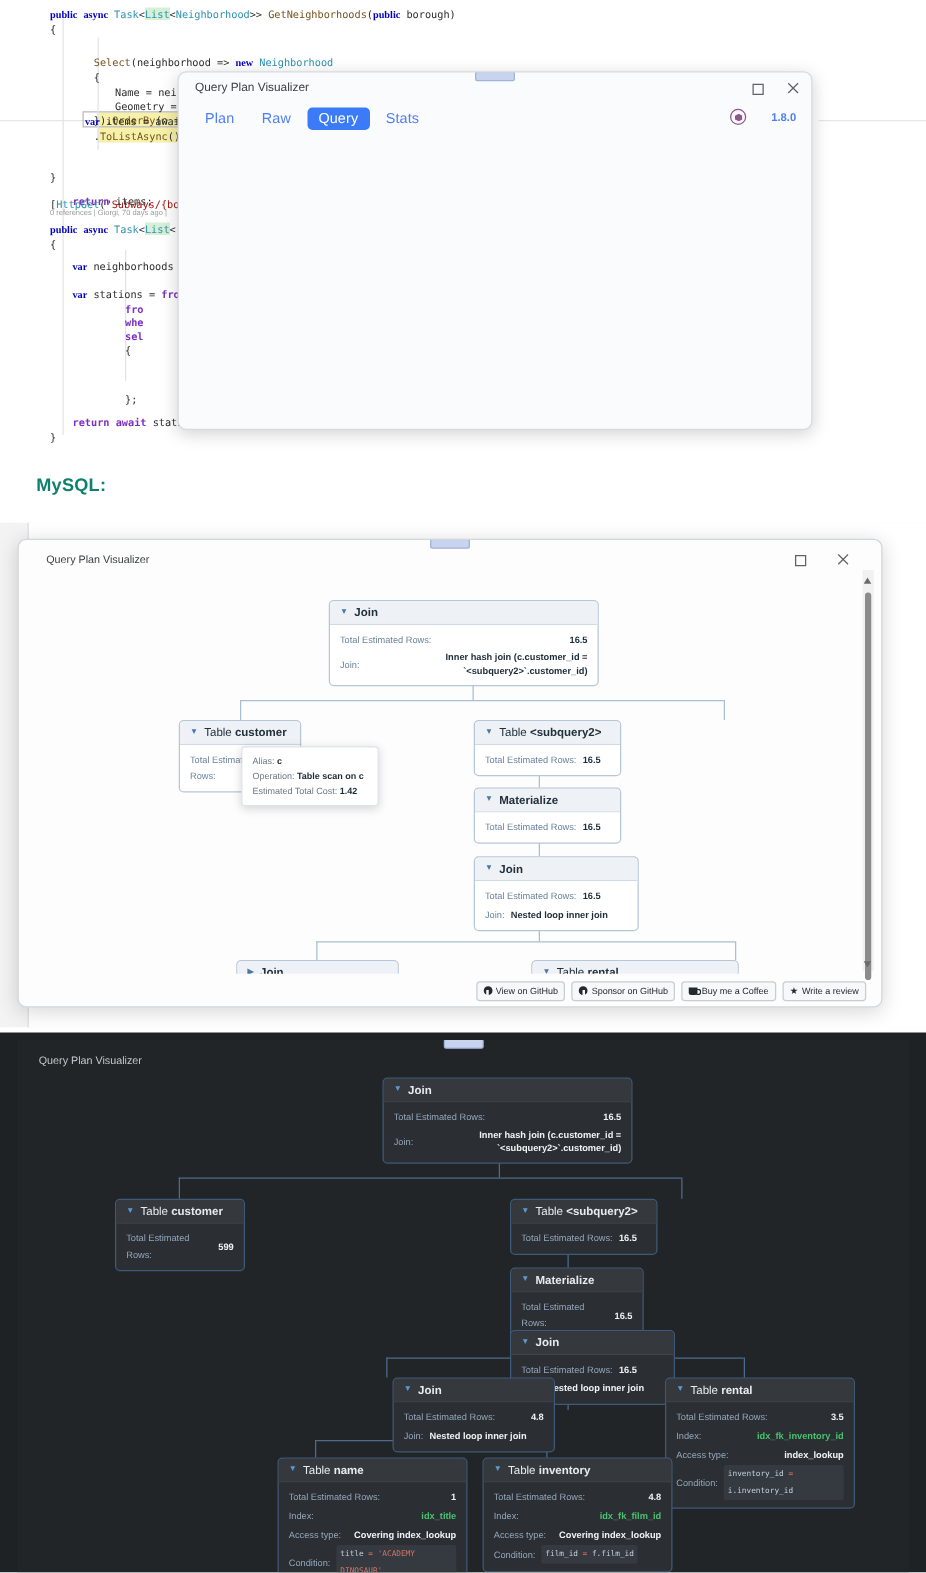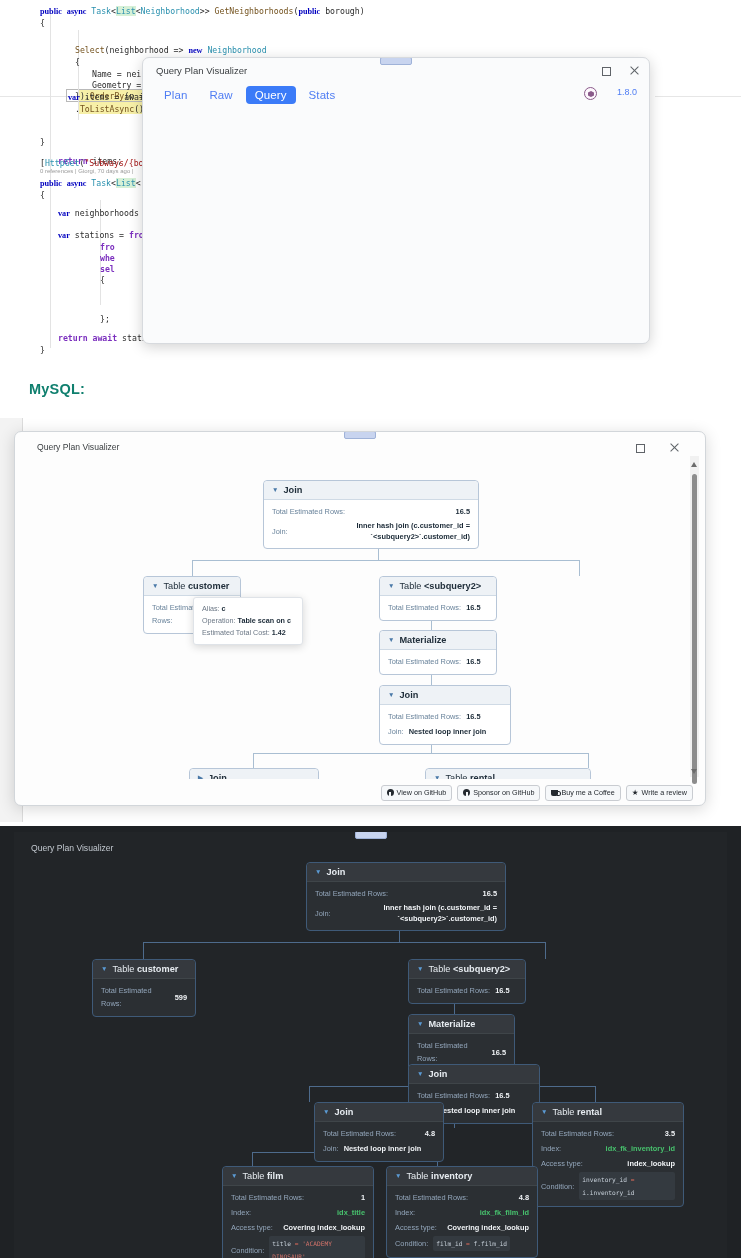--- a/index.html
+++ b/index.html
@@ -75,21 +75,21 @@
   }
 
   .tabs { position:absolute; left:12px; top:28px; display:flex; gap:4px; }
   .tab {
     font-size:11.5px; color:#4f7df3; padding:3px 9px; border-radius:4px;
     cursor:pointer; letter-spacing:.1px;
   }
   .tab.active { background:#3b7bf8; color:#fff; }
 
   .version-badge {
-    position:absolute; right:12px; top:29px; display:flex; align-items:flex-start; gap:20px;
+    position:absolute; right:12px; top:29px; display:flex; align-items:center; gap:20px;font-weight:bold;
   }
   .version-badge .vtxt { font-size:9px; color:#4f7df3; }
   .hexicon {
     width:13px; height:13px; border:1.2px solid #8a5a8a; border-radius:50%;
     position:relative; display:inline-block; background:#fdf7fd;
   }
   .hexicon::after{
     content:""; position:absolute; left:3px; top:3px; width:6px; height:6px;
     background:#8a5a8a; clip-path:polygon(50% 0,100% 25%,100% 75%,50% 100%,0 75%,0 25%);
   }
@@ -601,21 +601,21 @@
           <div class="row single">
             <span class="k">Condition:</span>
             <span class="v code"><span>inventory_id</span> <span class="op">=</span> <span>i.inventory_id</span></span>
           </div>
         </div>
       </div>
 
       <div class="node" style="left:208px;top:334px;width:152px;">
         <div class="nhead">
           <span class="caret">▼</span>
-          <span><span style="font-weight:normal">Table</span> <span>film</span></span>
+          <span><span style="font-weight:normal">Table</span> <span>name</span></span>
         </div>
         <div class="nbody">
           <div class="row">
             <span class="k">Total Estimated Rows:</span>
             <span class="v">1</span>
           </div>
           <div class="row">
             <span class="k">Index:</span>
             <span class="v idx">idx_title</span>
           </div>

